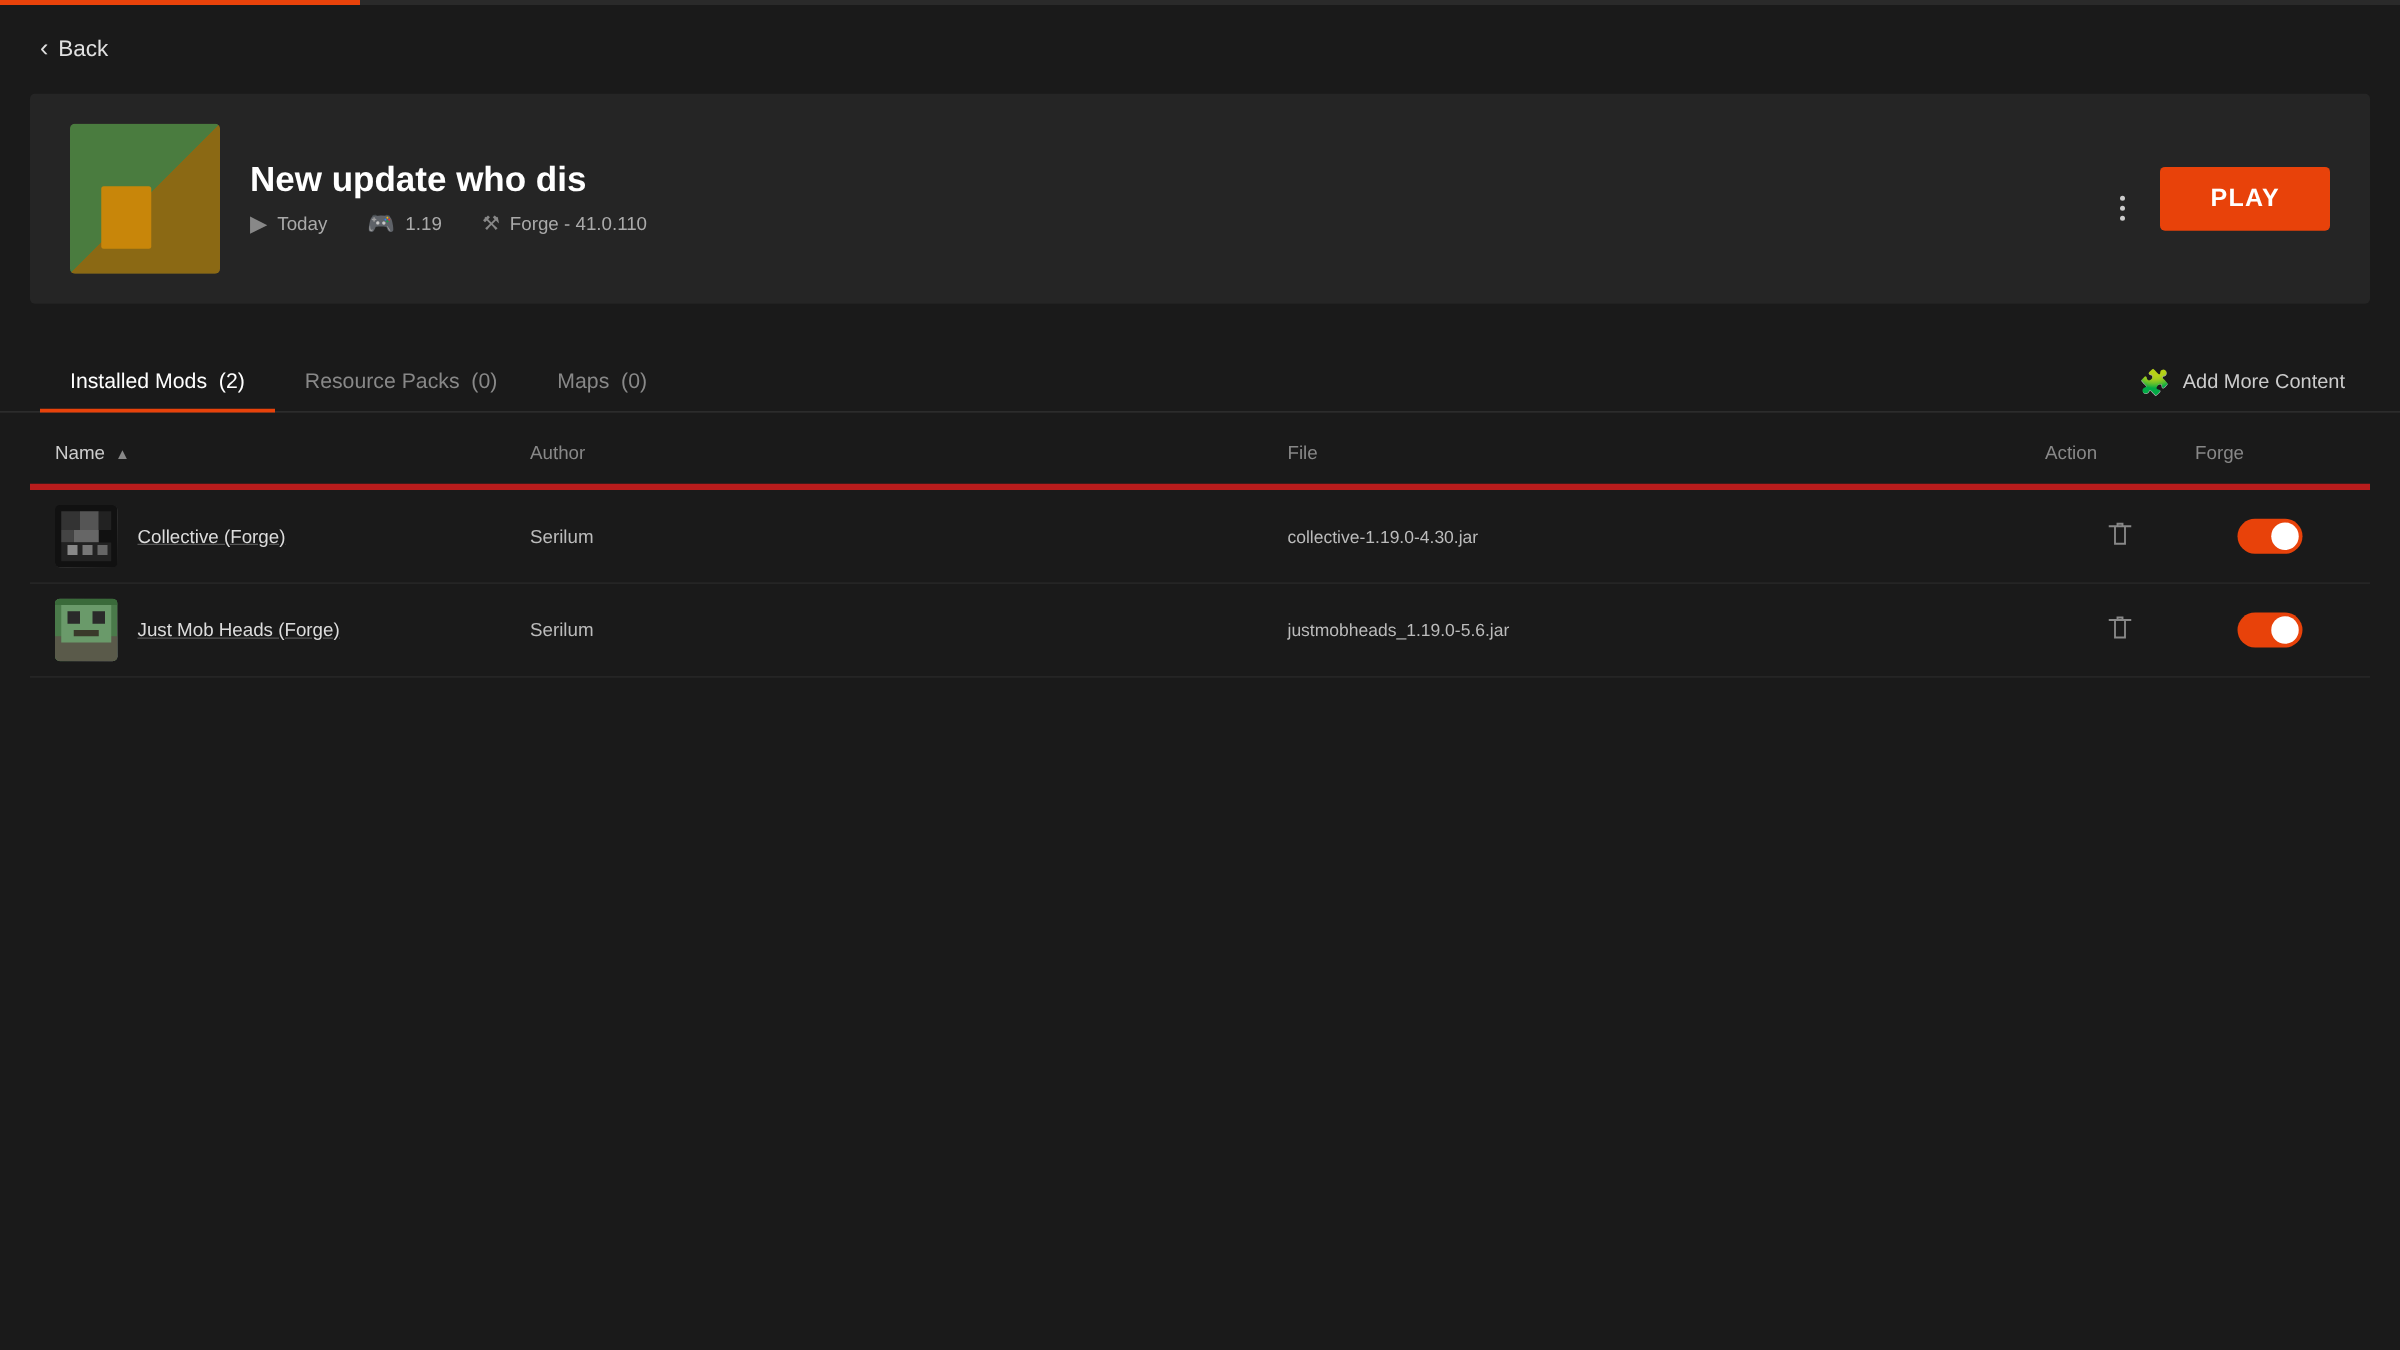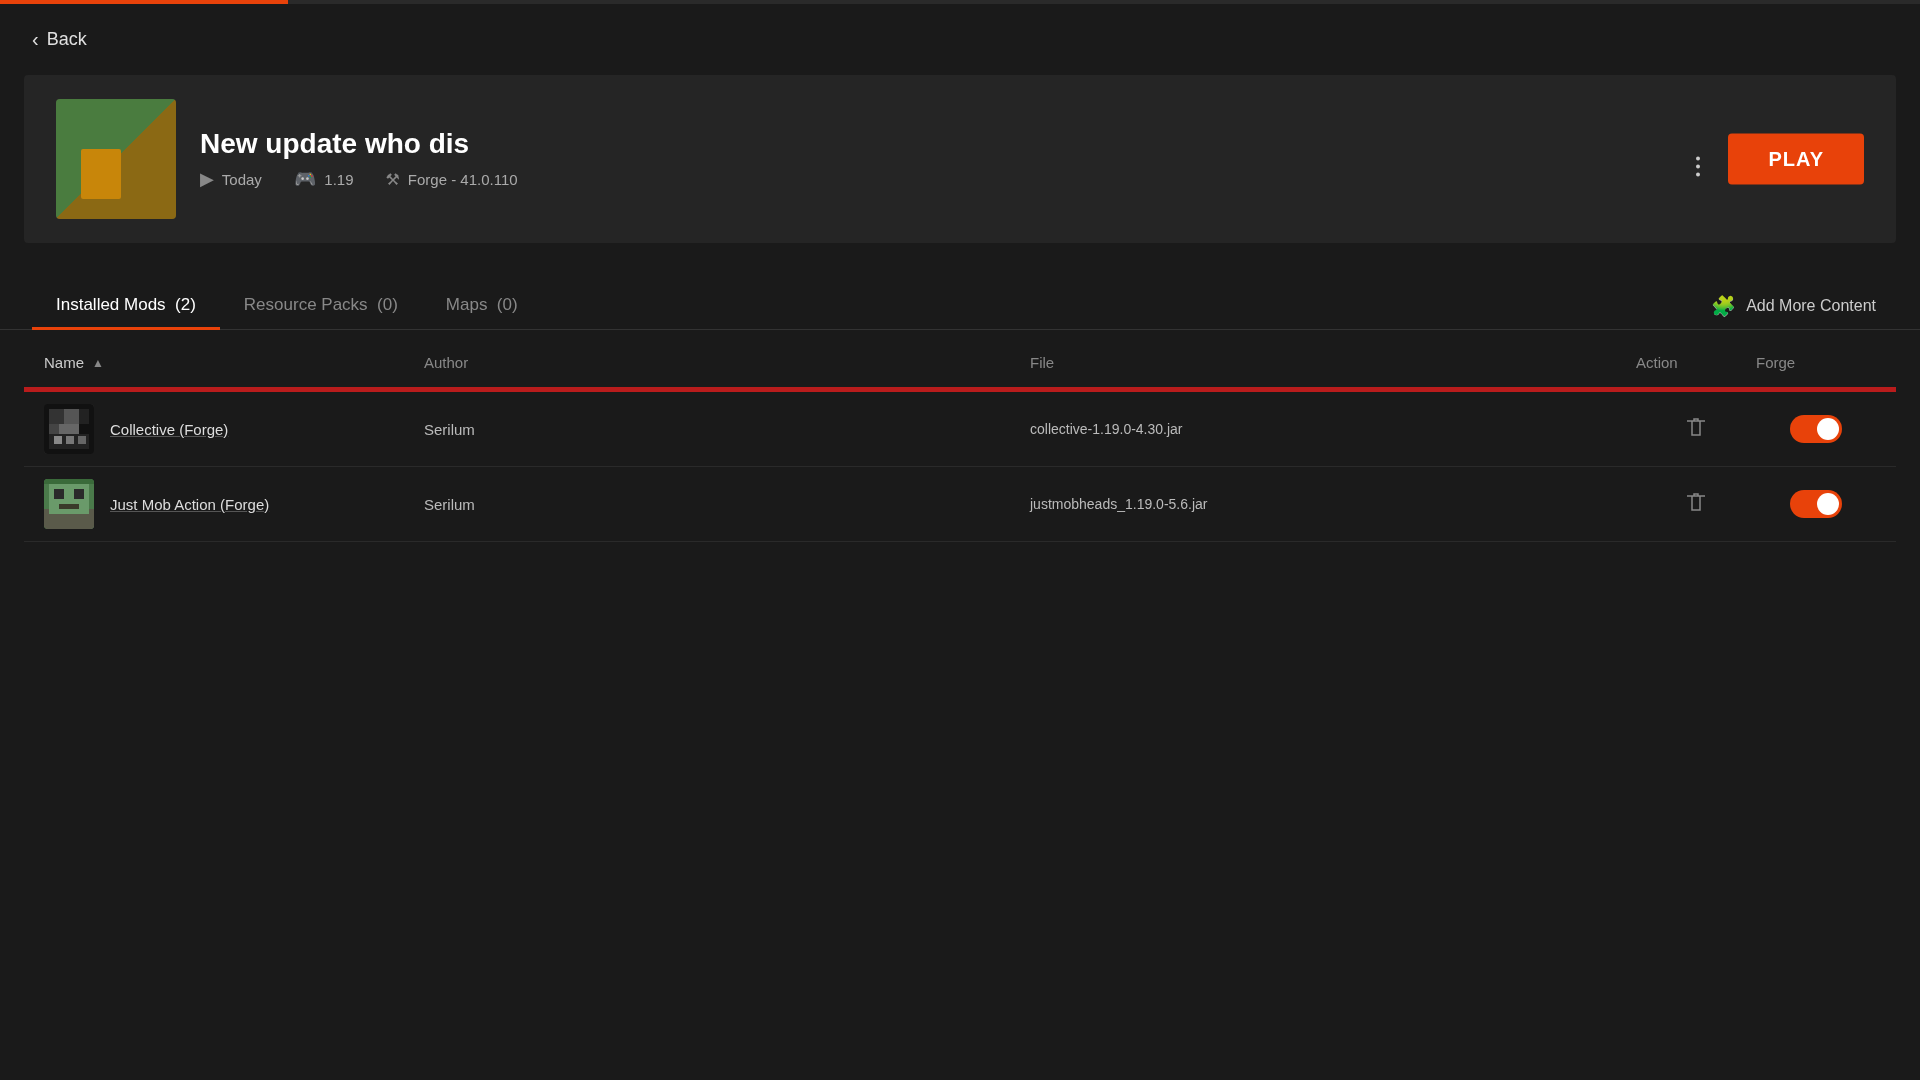--- a/index.html
+++ b/index.html
@@ -422,21 +422,21 @@
         <svg width="50" height="50" viewBox="0 0 50 50" xmlns="http://www.w3.org/2000/svg">
           <rect width="50" height="50" fill="#4a7a4a"></rect>
           <rect x="0" y="30" width="50" height="20" fill="#5a5a4a"></rect>
           <rect x="5" y="5" width="40" height="30" fill="#6a9a6a"></rect>
           <rect x="10" y="10" width="10" height="10" fill="#2a2a2a"></rect>
           <rect x="30" y="10" width="10" height="10" fill="#2a2a2a"></rect>
           <rect x="15" y="25" width="20" height="5" fill="#3a3a2a"></rect>
           <rect x="0" y="0" width="50" height="5" fill="#3a6a3a"></rect>
         </svg>
       </div>
-      <span class="mod-name-link">Just Mob Action (Forge)</span>
+      <span class="mod-name-link">Just Mob Heads (Forge)</span>
     </div>
     <div class="author-cell">Serilum</div>
     <div class="file-cell">justmobheads_1.19.0-5.6.jar</div>
     <div class="action-cell">
       <button class="delete-btn">
         <svg width="20" height="22" viewBox="0 0 20 22" fill="currentColor" xmlns="http://www.w3.org/2000/svg">
           <path d="M1 5h18M8 5V3h4v2M6 5v14h8V5H6z" stroke="currentColor" stroke-width="1.5" fill="none"></path>
         </svg>
       </button>
     </div>

